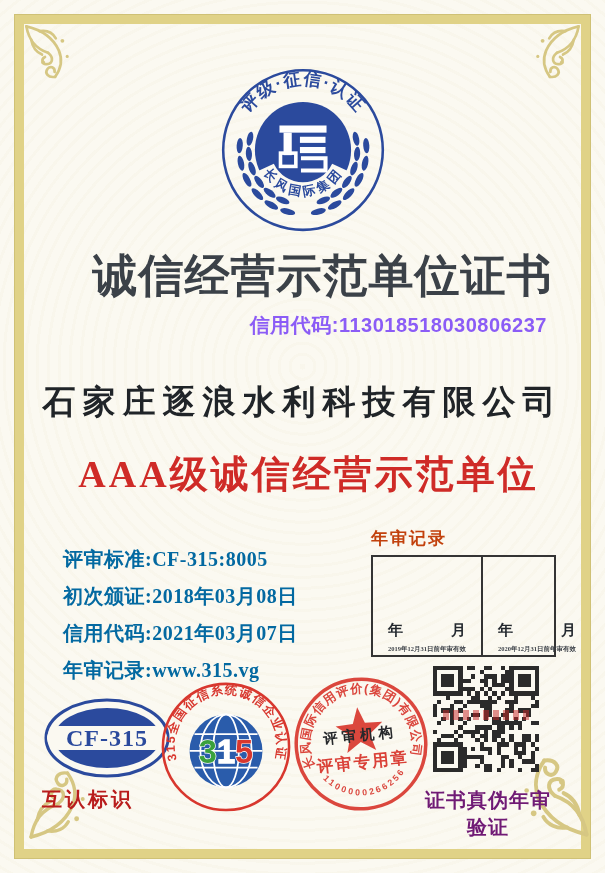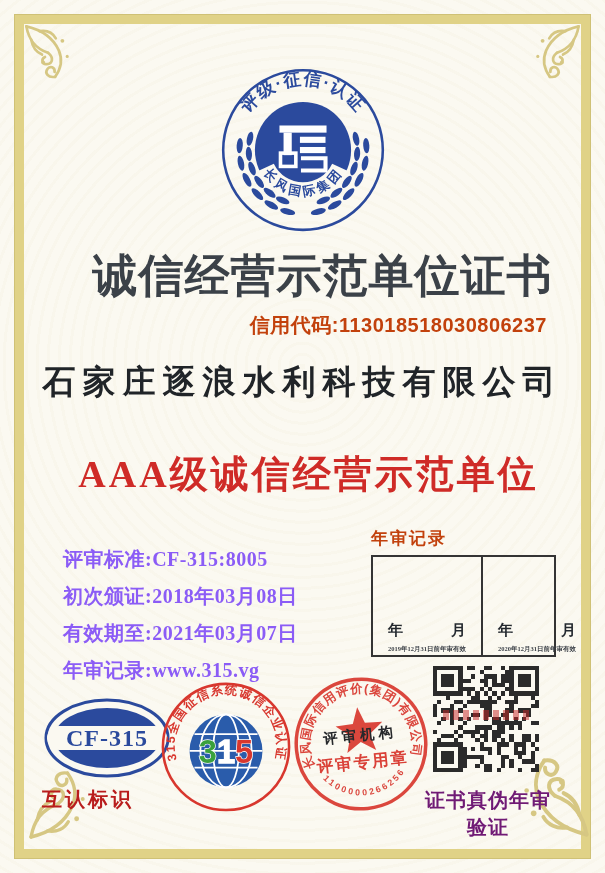--- a/index.html
+++ b/index.html
@@ -9,29 +9,29 @@
     background:repeating-radial-gradient(circle at 50% 42%,rgba(210,195,140,.05) 0 3px,transparent 3px 11px);
     pointer-events:none;}
   .frame{position:absolute;inset:15px;border:9px solid #e0d287;outline:1px solid #cfc176;pointer-events:none;}
   .fl{position:absolute;}
   .fl.tr{transform:scaleX(-1);} .fl.bl{transform:scaleY(-1);} .fl.br{transform:scale(-1,-1);}
 
   .logo{position:absolute;left:216px;top:60px;width:174px;height:176px;}
 
   .title{position:absolute;left:0;top:246px;width:100%;text-align:center;
     font-size:45px;font-weight:900;color:#3b4148;letter-spacing:1px;font-family:"Liberation Sans",sans-serif;padding-left:20px;}
-  .credit{position:absolute;right:58px;top:312px;font-size:20px;font-weight:bold;color:#c2410c;letter-spacing:.5px;}
-  .company{position:absolute;left:0;top:360px;width:100%;text-align:center;
+  .credit{position:absolute;right:58px;top:312px;font-size:20px;font-weight:bold;color:#8b5cf6;letter-spacing:.5px;}
+  .company{position:absolute;left:0;top:380px;width:100%;text-align:center;
     font-size:33px;font-weight:900;color:#202428;letter-spacing:7px;}
   .award{position:absolute;left:0;top:449px;width:100%;text-align:center;
     font-family:"Liberation Serif",serif;font-size:38px;font-weight:bold;color:#cf2b27;letter-spacing:3px;padding-left:6px;}
 
   .details{position:absolute;left:63px;top:541px;}
   .detail-line{font-family:"Liberation Serif",serif;font-size:20px;font-weight:bold;
-    color:#8b5cf6;line-height:37px;letter-spacing:.5px;}
+    color:#0369a1;line-height:37px;letter-spacing:.5px;}
 
   .review{position:absolute;left:371px;top:527px;width:185px;}
   .review-title{font-size:17px;font-weight:bold;color:#c2410c;letter-spacing:2px;margin-bottom:5px;}
   .review-table{display:flex;border:2px solid #343434;height:98px;background:transparent;}
   .review-cell{flex:1;display:flex;flex-direction:column;justify-content:flex-end;}
   .review-cell.first{border-right:2px solid #343434;}
   .ym-row{display:flex;justify-content:space-between;padding:0 15px;
     font-family:"Liberation Serif",serif;font-size:15px;font-weight:bold;color:#23282e;}
   .cell-note{font-family:"Liberation Serif",serif;font-size:9px;font-weight:bold;color:#3a3f46;
     white-space:nowrap;text-align:center;transform:scale(.72);transform-origin:center bottom;
@@ -142,21 +142,21 @@
   </svg>
 
   <div class="title">诚信经营示范单位证书</div>
   <div class="credit">信用代码:113018518030806237</div>
   <div class="company">石家庄逐浪水利科技有限公司</div>
   <div class="award">AAA级诚信经营示范单位</div>
 
   <div class="details">
     <div class="detail-line">评审标准:CF-315:8005</div>
     <div class="detail-line">初次颁证:2018年03月08日</div>
-    <div class="detail-line">有效期至:2021年03月07日</div>
+    <div class="detail-line">信用代码:2021年03月07日</div>
     <div class="detail-line">年审记录:www.315.vg</div>
   </div>
 
   <div class="review">
     <div class="review-title">年审记录</div>
     <div class="review-table">
       <div class="review-cell first">
         <div class="ym-row">
           <span>年</span>
           <span>月</span>

